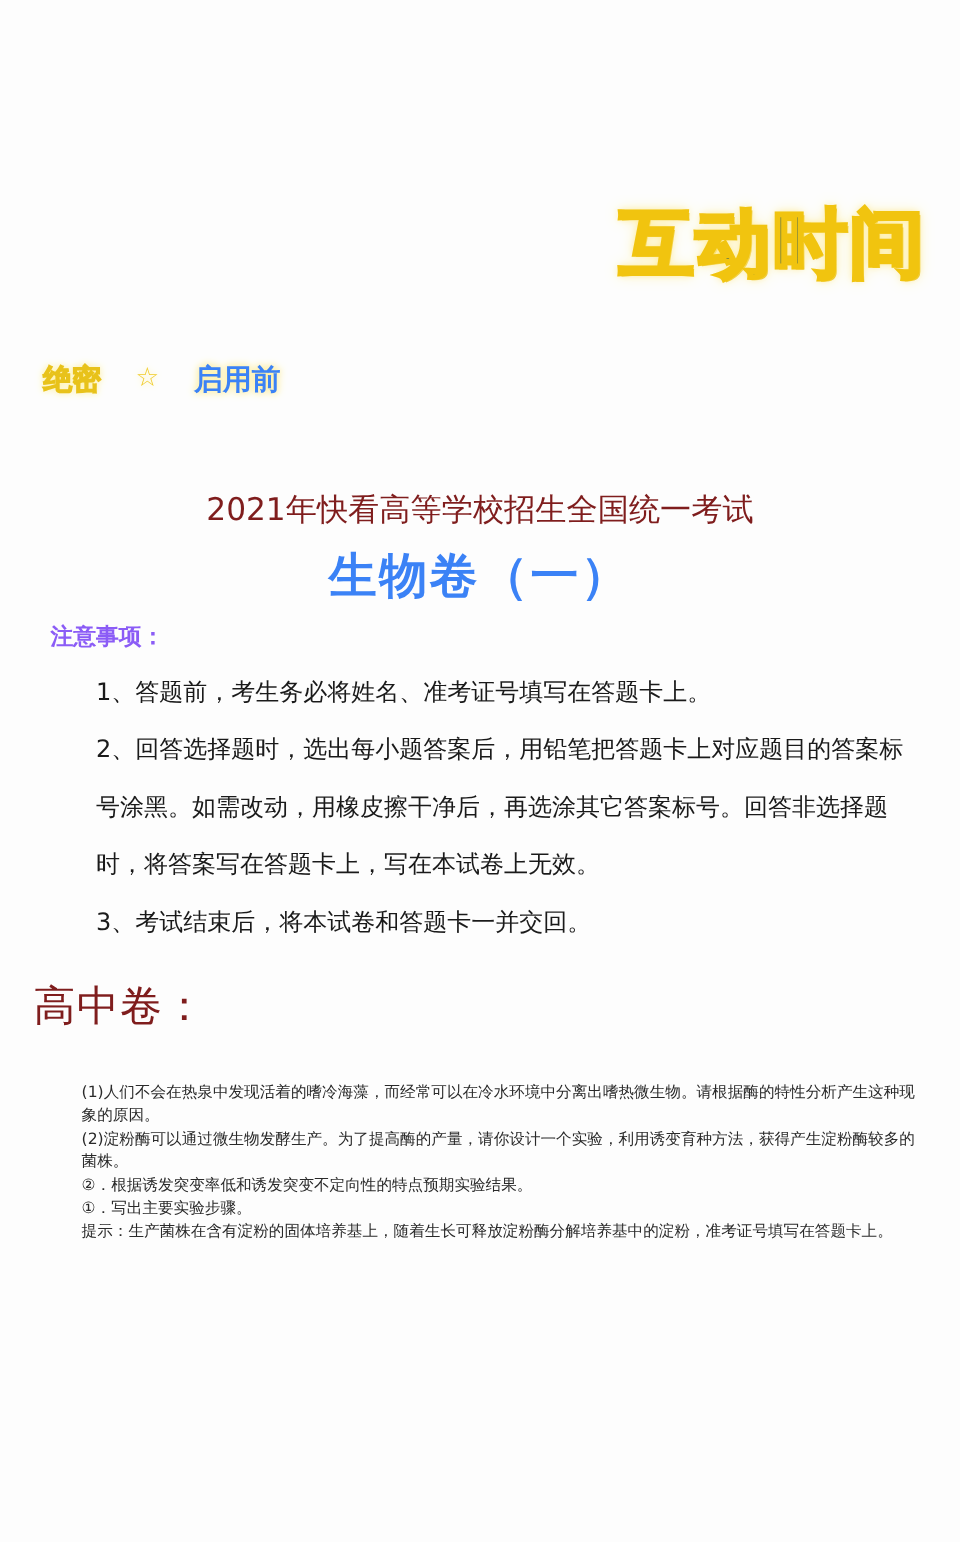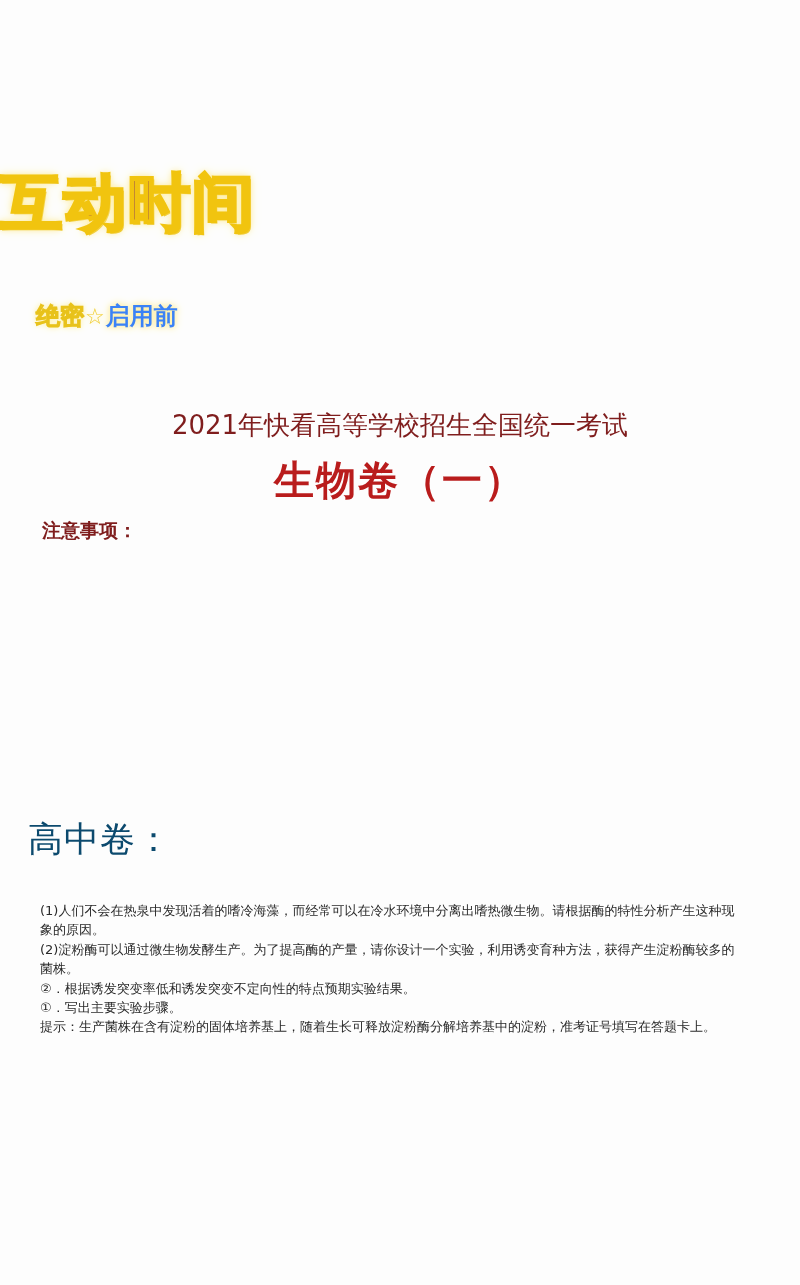--- a/index.html
+++ b/index.html
@@ -16,43 +16,44 @@
     color: #111;
   }
   .page { position: absolute; inset: 0; }
 
   
   .banner-title {
     position: absolute;
     top: 172px;
     left: 0;
     width: 772px;
-    text-align: left;
+    text-align: right;
     font-size: 62px;
     font-weight: bold;
     letter-spacing: 2px;
-    color: #701a75;
+    color: #0c4a6e;
     -webkit-text-stroke: 3px #f1c40f;
     text-shadow:
       0 0 6px #ffe680,
       0 0 12px #fff1a8,
       2px 2px 0 #e6b800;
     line-height: 1;
   }
 
   
   .secret-line {
     position: absolute;
     top: 304px;
     left: 36px;
     font-size: 24px;
     font-weight: bold;
     line-height: 1;
     display: flex;
-    align-items: flex-end;
+    align-items: center;
+    gap: 28px;
   }
   .secret-yellow {
     color: #f4e27a;
     -webkit-text-stroke: 1px #e8c21a;
     text-shadow: 0 0 5px #fff0a0, 0 0 8px #fff4b8;
   }
   .secret-star {
     color: #f0cc2a;
     font-size: 22px;
     margin: 0 1px;
@@ -75,59 +76,59 @@
     line-height: 1.2;
   }
   .exam-subtitle {
     position: absolute;
     top: 456px;
     left: 0;
     width: 800px;
     text-align: center;
     font-size: 40px;
     font-weight: bold;
-    color: #b91c1c;
+    color: #3b82f6;
     letter-spacing: 2px;
     line-height: 1.2;
   }
 
   
   .notice-heading {
     position: absolute;
     top: 518px;
     left: 42px;
     font-size: 19px;
     font-weight: bold;
-    color: #7f1d1d;
+    color: #8b5cf6;
   }
   .notices {
     position: absolute;
     top: 552px;
     left: 80px;
     width: 680px;
     font-size: 20px;
     line-height: 48px;
     color: #1a1a1a;
   }
   .notices p { margin: 0; }
 
   
   .hs-heading {
     position: absolute;
     top: 818px;
     left: 28px;
     font-size: 35px;
-    color: #0c4a6e;
+    color: #7f1d1d;
     letter-spacing: 1px;
     line-height: 1.2;
   }
   .questions {
     position: absolute;
     top: 901px;
-    left: 40px;
+    left: 68px;
     width: 700px;
     font-size: 13px;
     line-height: 19.4px;
     color: #2a2a2a;
   }
   .questions p { margin: 0; }
 </style>
 </head>
 <body>
 
@@ -138,20 +139,25 @@
   <div class="secret-line">
     <span class="secret-yellow">绝密</span>
     <span class="secret-star">☆</span>
     <span class="secret-dark">启用前</span>
   </div>
 
   <div class="exam-title">2021年快看高等学校招生全国统一考试</div>
   <div class="exam-subtitle">生物卷（一）</div>
 
   <div class="notice-heading">注意事项：</div>
+  <div class="notices">
+    <p>1、答题前，考生务必将姓名、准考证号填写在答题卡上。</p>
+    <p>2、回答选择题时，选出每小题答案后，用铅笔把答题卡上对应题目的答案标号涂黑。如需改动，用橡皮擦干净后，再选涂其它答案标号。回答非选择题时，将答案写在答题卡上，写在本试卷上无效。</p>
+    <p>3、考试结束后，将本试卷和答题卡一并交回。</p>
+  </div>
 
   <div class="hs-heading">高中卷：</div>
   <div class="questions">
     <p>(1)人们不会在热泉中发现活着的嗜冷海藻，而经常可以在冷水环境中分离出嗜热微生物。请根据酶的特性分析产生这种现象的原因。</p>
     <p>(2)淀粉酶可以通过微生物发酵生产。为了提高酶的产量，请你设计一个实验，利用诱变育种方法，获得产生淀粉酶较多的菌株。</p>
     <p>②．根据诱发突变率低和诱发突变不定向性的特点预期实验结果。</p>
     <p>①．写出主要实验步骤。</p>
     <p>提示：生产菌株在含有淀粉的固体培养基上，随着生长可释放淀粉酶分解培养基中的淀粉，准考证号填写在答题卡上。</p>
   </div>
 

